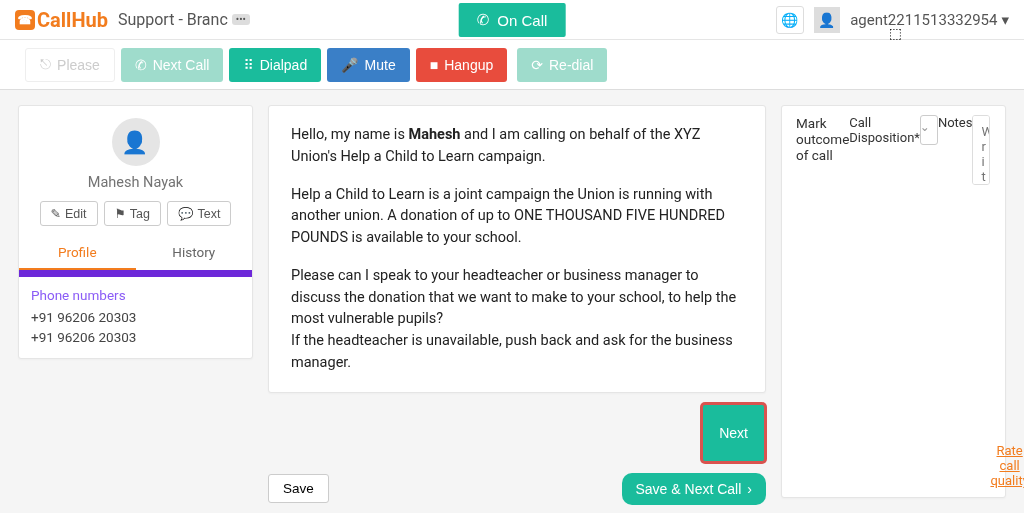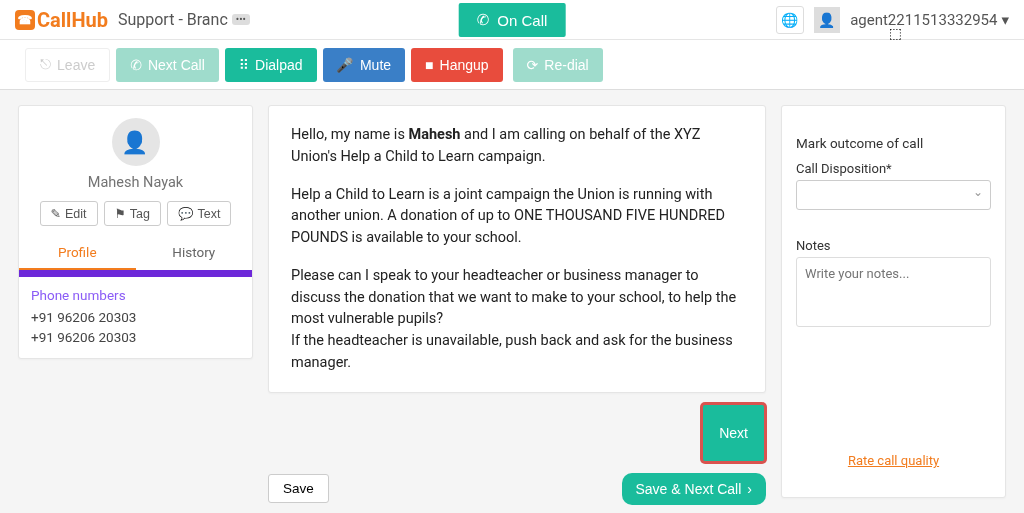--- a/index.html
+++ b/index.html
@@ -121,21 +121,21 @@
 .save-btn {
   border: 1px solid #ccc; background: #fff; color: #000000;
   padding: 6px 14px; border-radius: 3px; font-size: 13.5px;
 }
 .save-next-btn {
   background: #1abc9c; color: #fff; border: none;
   padding: 8px 14px; border-radius: 10px; font-size: 14px;
   display: flex; align-items: center; gap: 6px;
 }
 
-.right-panel { width: 225px; padding: 29px 14px; display: flex; flex-direction: column; }
+.right-panel { width: 225px; padding: 9px 14px; display: flex; flex-direction: row; }
 .right-header { font-size: 13.5px; margin-bottom: 10px; color: #333; }
 .field-label { font-size: 13px; margin-bottom: 4px; color: #333; }
 .select {
   width: 100%; height: 30px; border: 1px solid #ccc; border-radius: 3px;
   background: #fff; padding: 0 8px; margin-bottom: 14px;
   appearance: none; position: relative;
 }
 .select-wrap { position: relative; margin-bottom: 14px; }
 .select-wrap::after {
   content: "⌄"; position: absolute; right: 8px; top: 5px; color: #999; font-size: 12px;
@@ -175,21 +175,21 @@
       <span>agent2211513332954</span>
       <span>▾</span>
     </span>
   </div>
 </div>
 <span class="cursor">⬚</span>
 
 <div class="toolbar">
   <button class="tbtn leave">
     <span>⎋</span>
-    <span>Leave</span>
+    <span>Please</span>
   </button>
   <button class="tbtn next-call">
     <span>✆</span>
     <span>Next Call</span>
   </button>
   <button class="tbtn dialpad">
     <span>⠿</span>
     <span>Dialpad</span>
   </button>
   <button class="tbtn mute">

